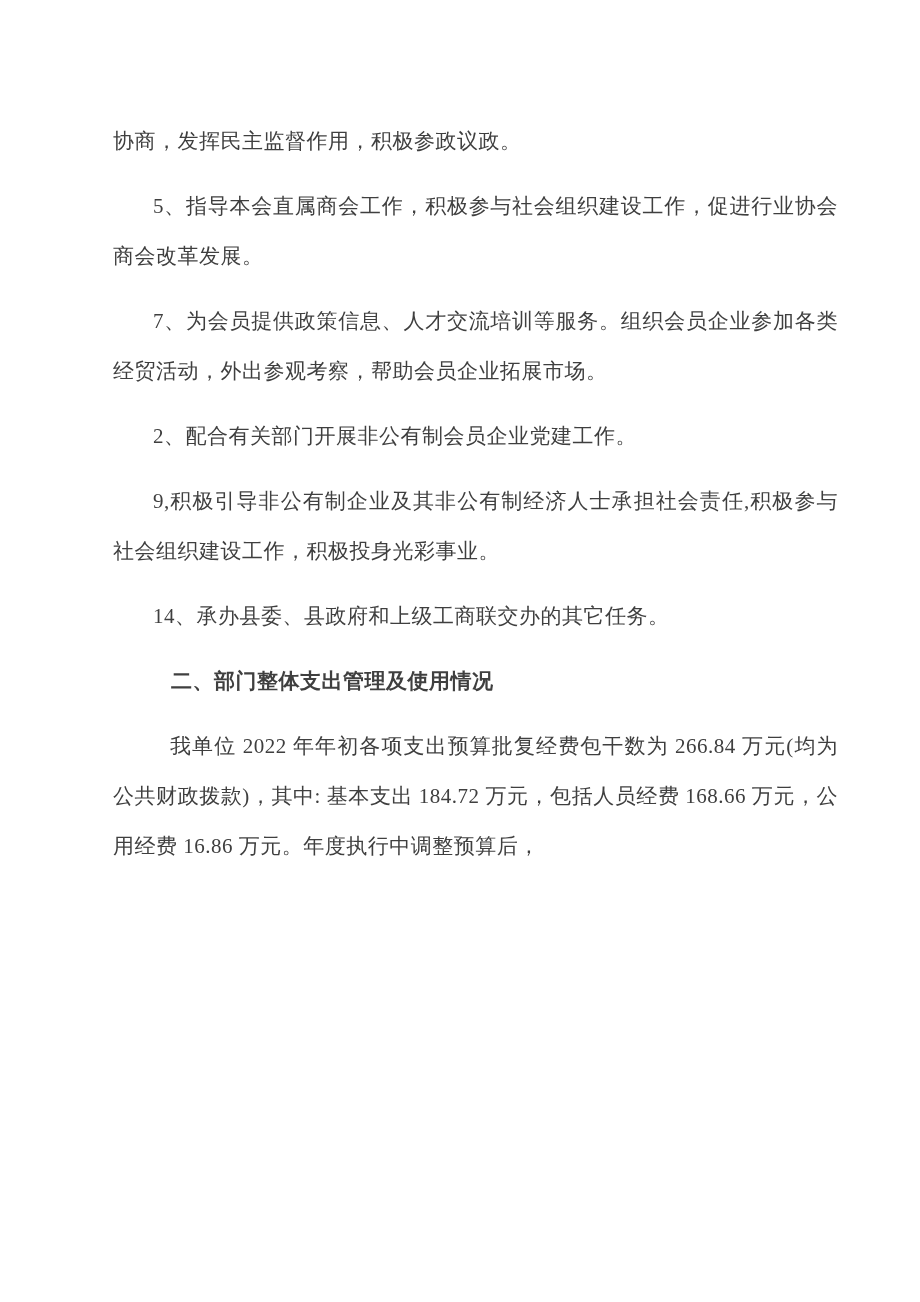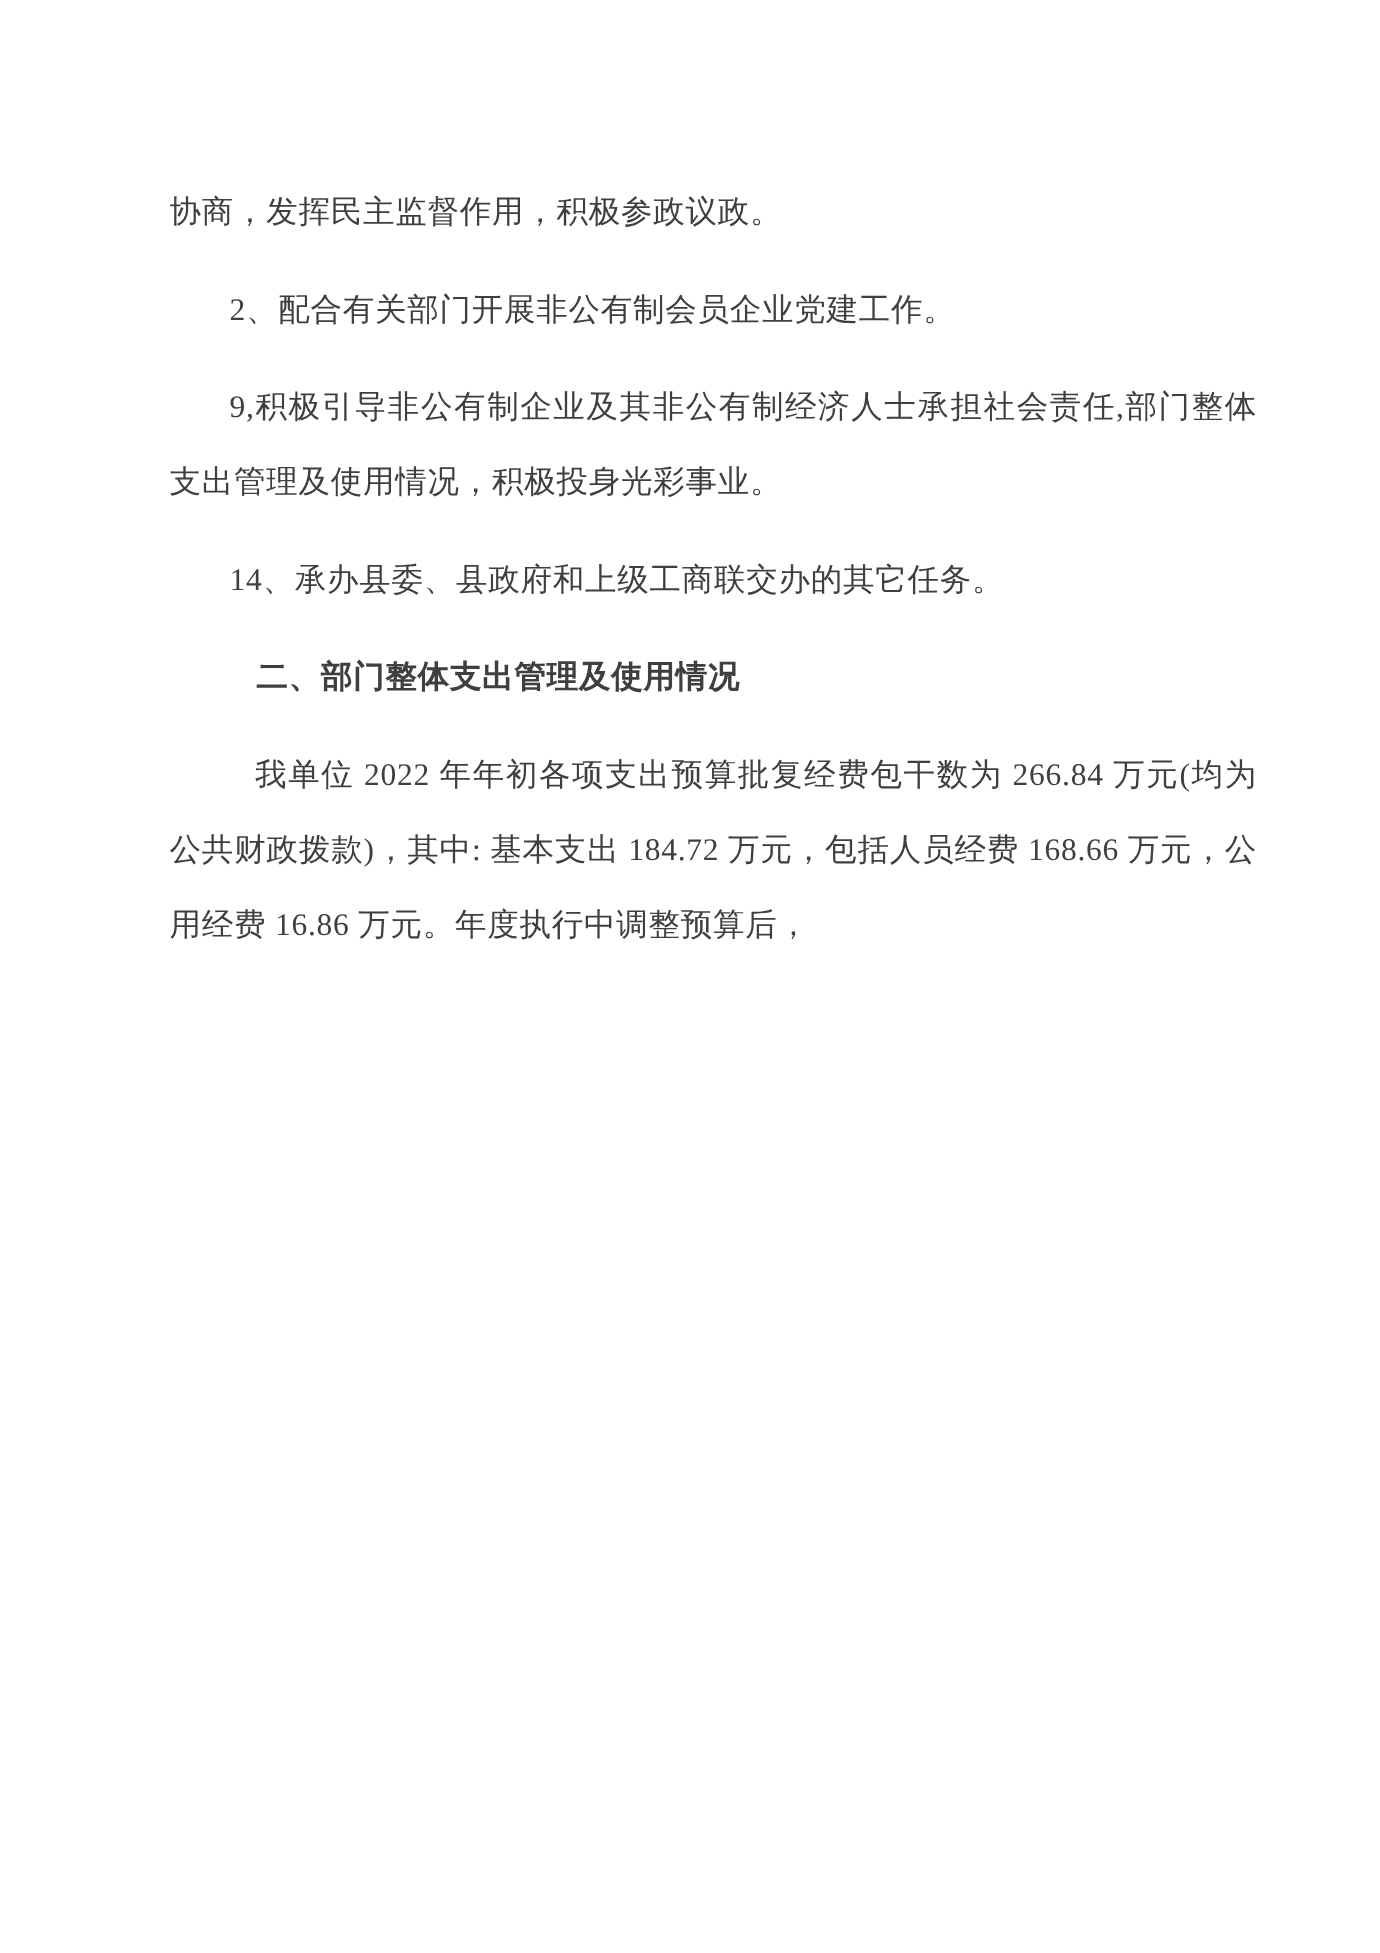--- a/index.html
+++ b/index.html
@@ -46,26 +46,28 @@
 </head>
 <body>
 
 <div class="page">
   <div class="content">
 
     <p class="p-cont">协商，发挥民主监督作用，积极参政议政。</p>
 
 
 
+    <p class="p-item">5、指导本会直属商会工作，积极参与社会组织建设工作，促进行业协会商会改革发展。</p>
 
 
+    <p class="p-item">7、为会员提供政策信息、人才交流培训等服务。组织会员企业参加各类经贸活动，外出参观考察，帮助会员企业拓展市场。</p>
 
     <p class="p-item">2、配合有关部门开展非公有制会员企业党建工作。</p>
 
-    <p class="p-item">9,积极引导非公有制企业及其非公有制经济人士承担社会责任,部门整体支出管理及使用情况，积极投身光彩事业。</p>
+    <p class="p-item">9,积极引导非公有制企业及其非公有制经济人士承担社会责任,积极参与社会组织建设工作，积极投身光彩事业。</p>
 
     <p class="p-item">14、承办县委、县政府和上级工商联交办的其它任务。</p>
 
     <p class="p-heading">二、部门整体支出管理及使用情况</p>
 
     <p class="p-body">我单位 2022 年年初各项支出预算批复经费包干数为 266.84 万元(均为公共财政拨款)，其中: 基本支出 184.72 万元，包括人员经费 168.66 万元，公用经费 16.86 万元。年度执行中调整预算后，</p>
 
   </div>
 </div>
 

